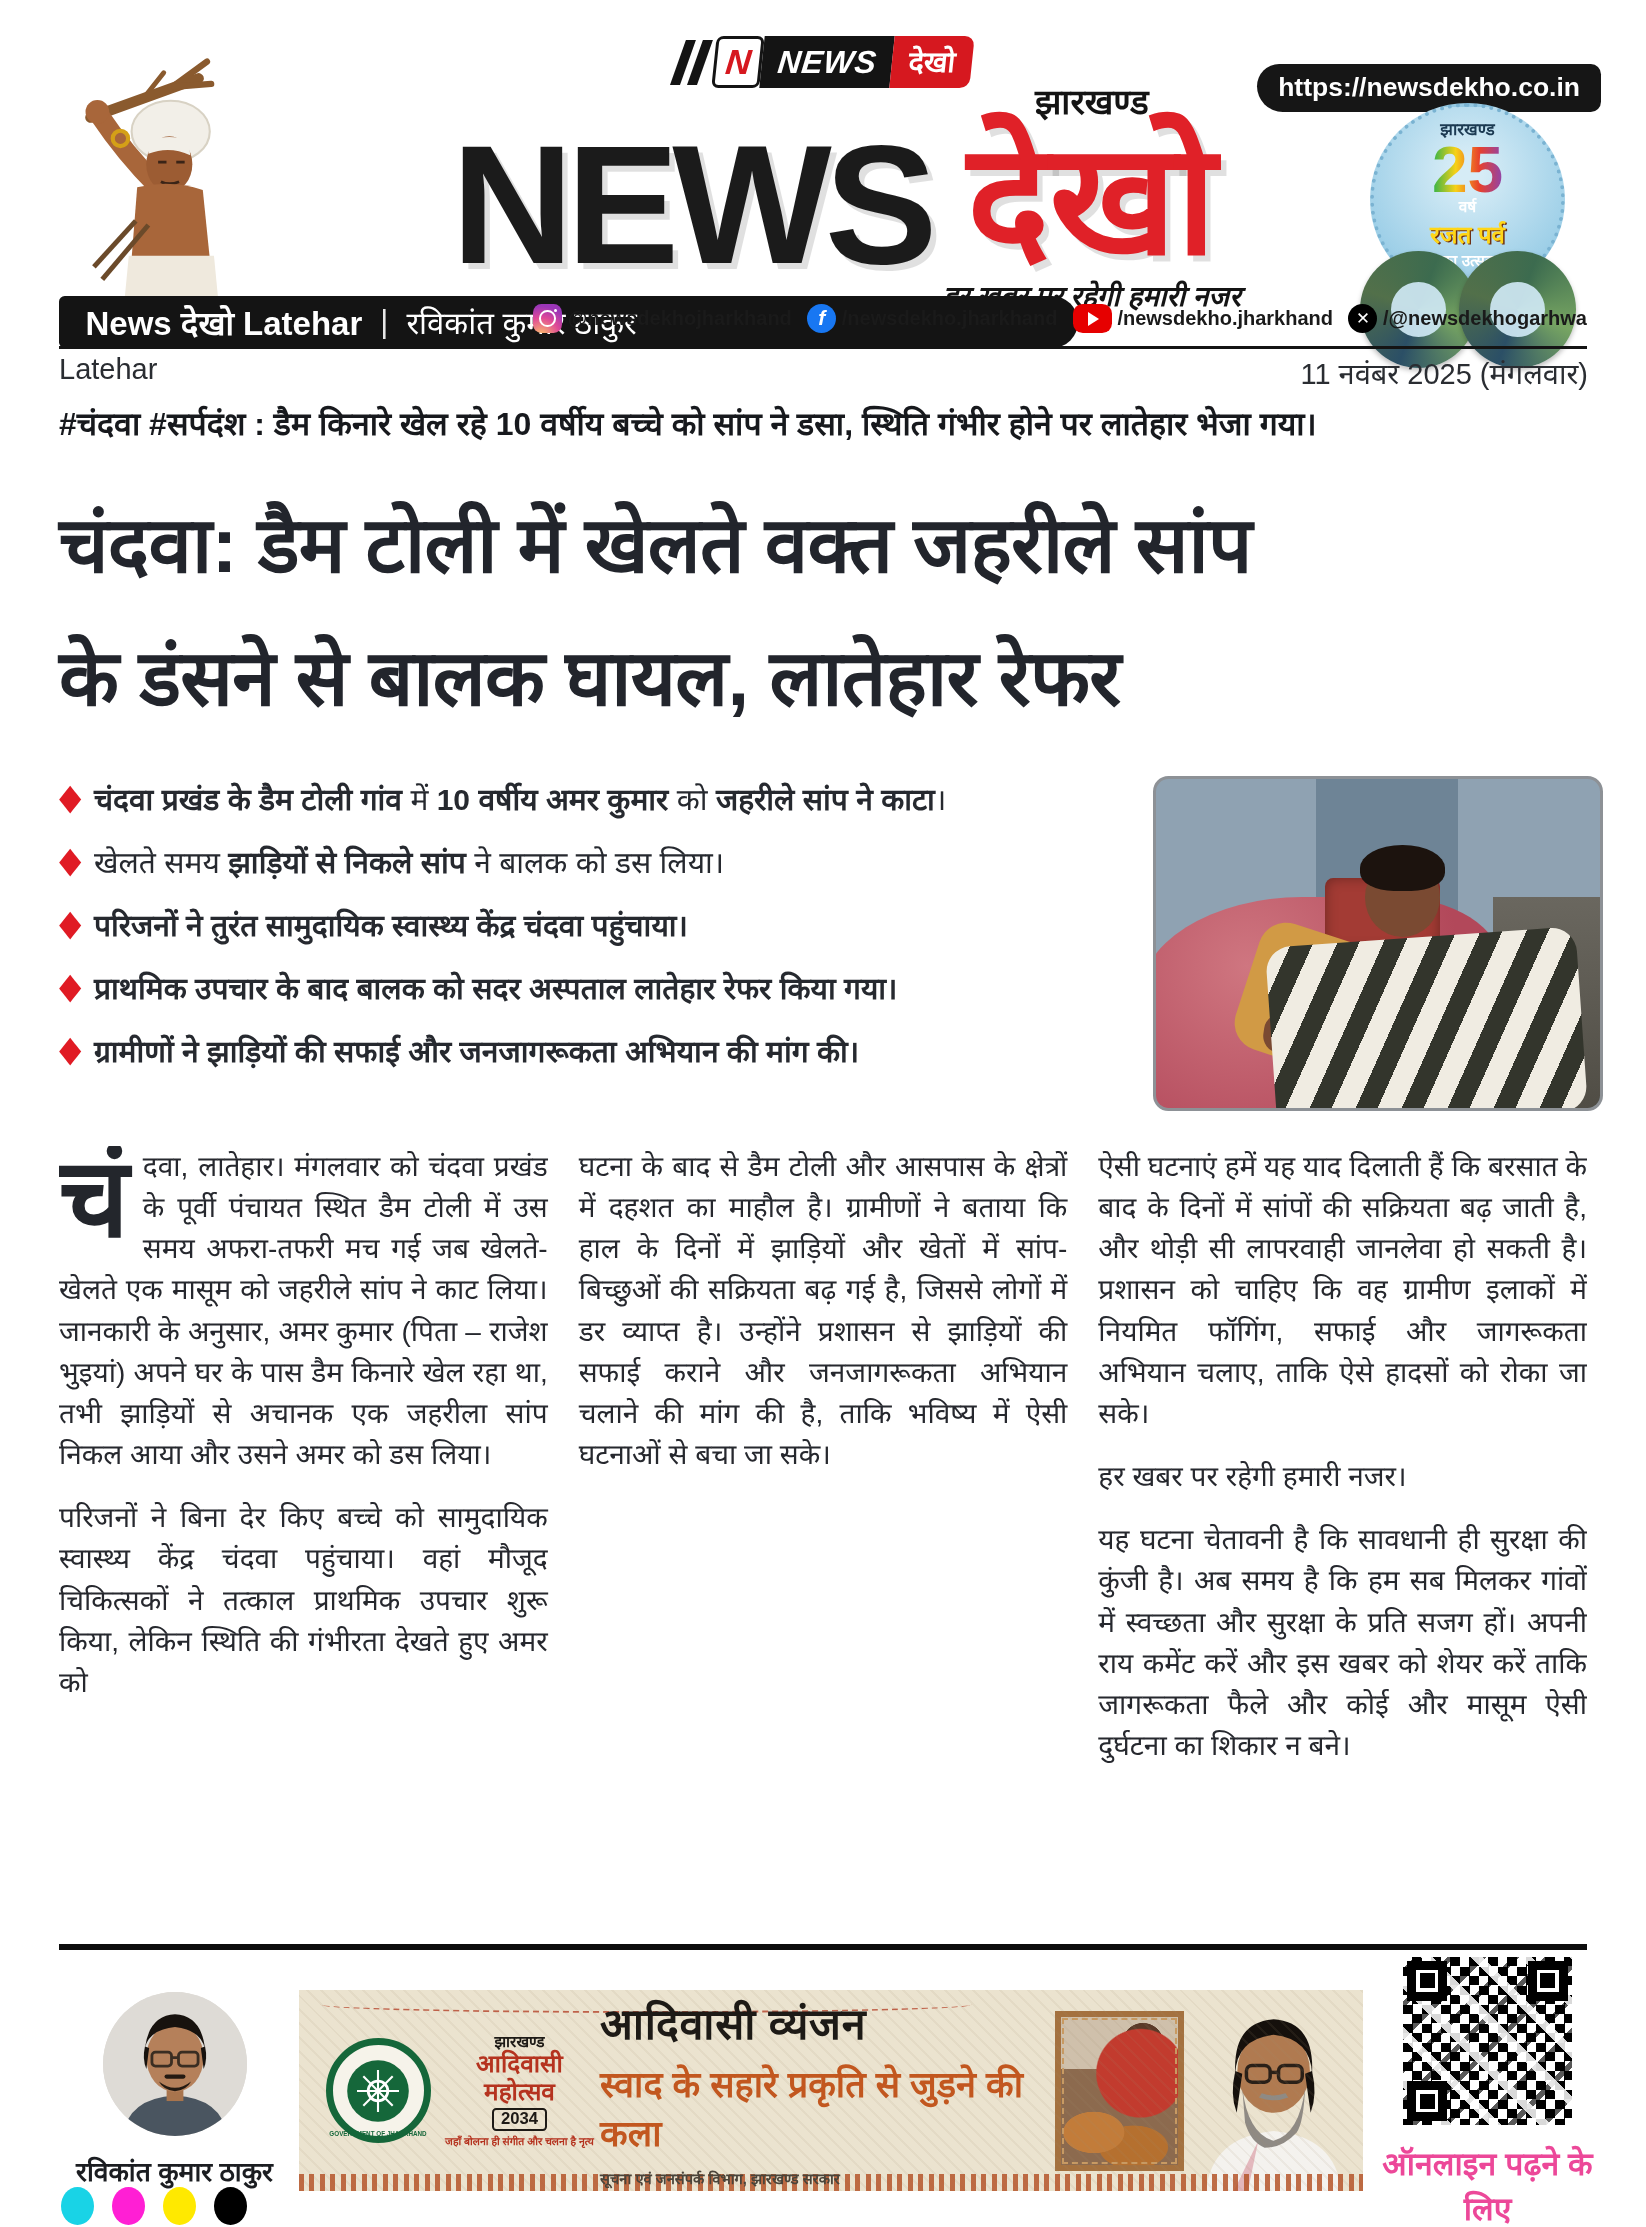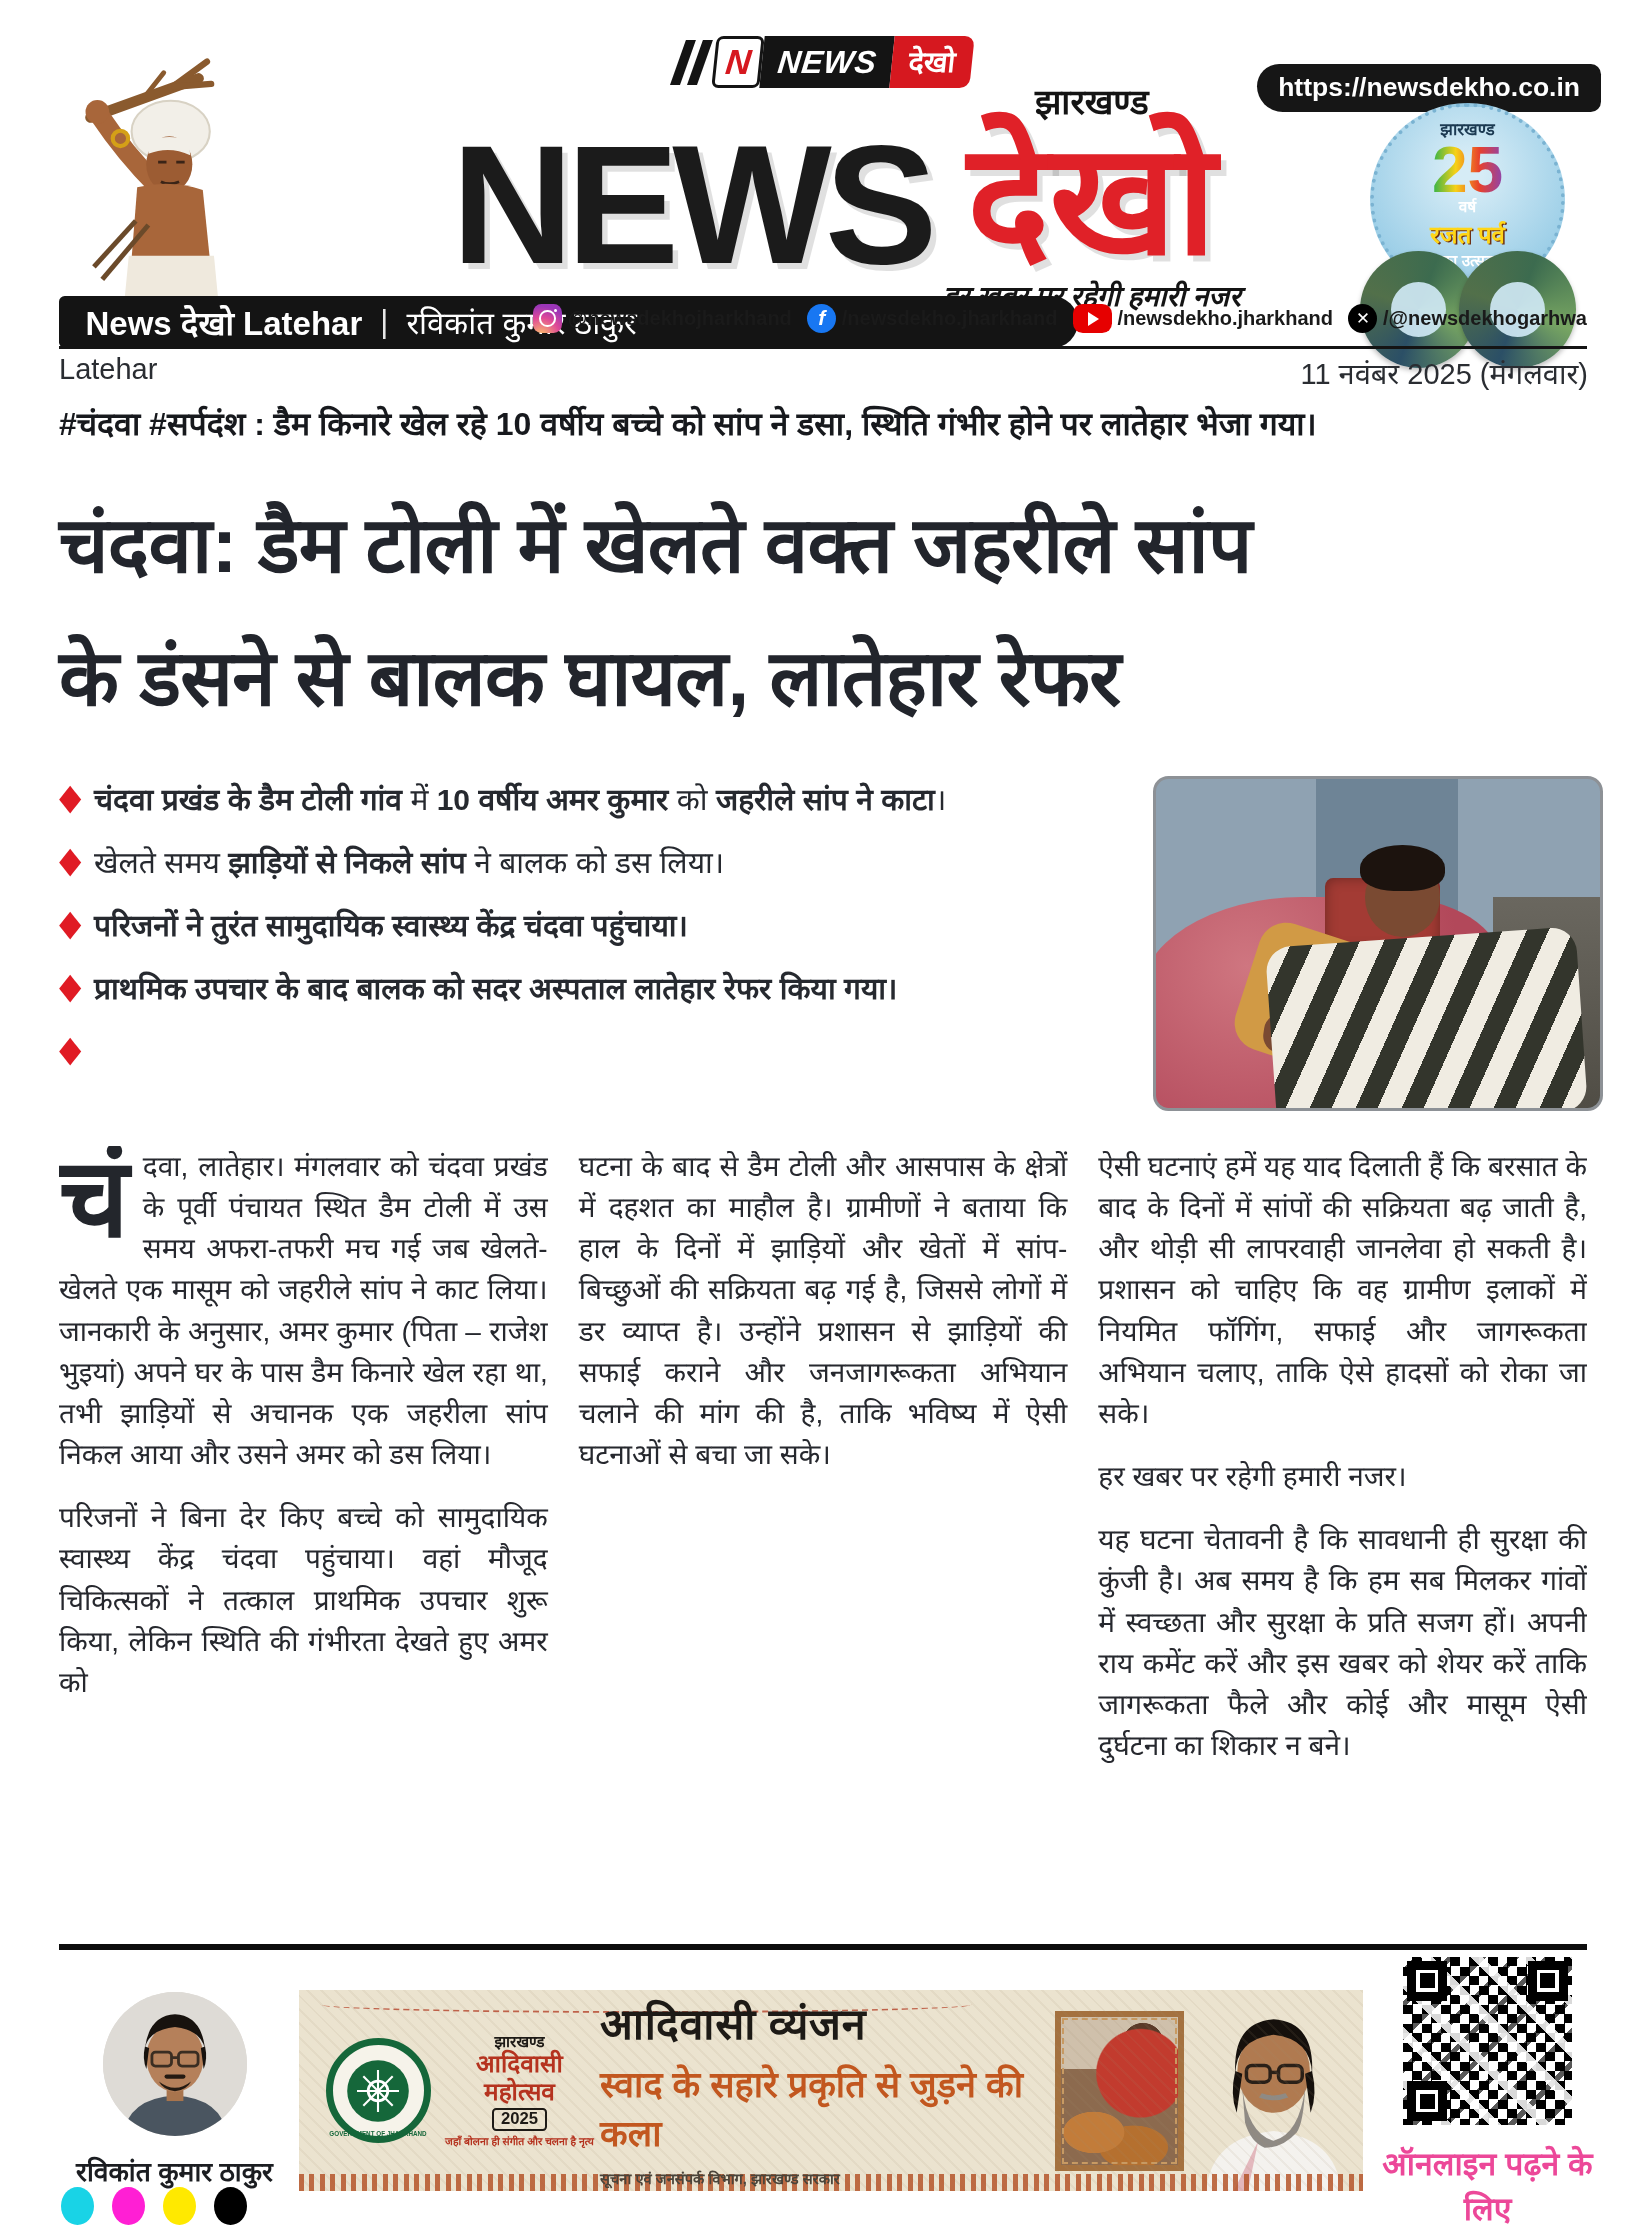--- a/index.html
+++ b/index.html
@@ -281,20 +281,21 @@
       <div class="hl-item">
         <span class="hl-diamond">◆</span>
         <span><b>परिजनों ने तुरंत सामुदायिक स्वास्थ्य केंद्र चंदवा पहुंचाया।</b></span>
       </div>
       <div class="hl-item">
         <span class="hl-diamond">◆</span>
         <span><b>प्राथमिक उपचार के बाद बालक को सदर अस्पताल लातेहार रेफर किया गया।</b></span>
       </div>
       <div class="hl-item">
         <span class="hl-diamond">◆</span>
+        <span><b>ग्रामीणों ने झाड़ियों की सफाई और जनजागरूकता अभियान की मांग की।</b></span>
       </div>
     </div>
 
   <div class="photo">
     <div class="ph-panel"></div>
     <div class="ph-floor"></div>
     <div class="ph-blanket-pink"></div>
     <div class="ph-pillow"></div>
     <div class="ph-shirt"></div>
     <div class="ph-arm"></div>
@@ -353,21 +354,21 @@
           <line x1="29" y1="29" x2="71" y2="71"></line>
             <line x1="71" y1="29" x2="29" y2="71"></line>
         </g>
       </svg>
       <span class="seal-caption">GOVERNMENT OF JHARKHAND</span>
     </div>
     <div class="fest">
       <div class="fest-state">झारखण्ड</div>
       <div class="fest-l1">आदिवासी</div>
       <div class="fest-l2">महोत्सव</div>
-      <div><span class="fest-year">2025</span></div>
+      <div><span class="fest-year">2034</span></div>
       <div class="fest-motto">जहाँ बोलना ही संगीत और चलना है नृत्य</div>
     </div>
     <div class="banner-main">
       <div class="banner-title">आदिवासी व्यंजन</div>
       <div class="banner-subtitle">स्वाद के सहारे प्रकृति से जुड़ने की कला</div>
       <div class="banner-credit">सूचना एवं जनसंपर्क विभाग, झारखण्ड सरकार</div>
     </div>
     <div class="banner-frame"></div>
     <div class="cm-figure">
       <svg viewBox="0 0 235 268" width="164" height="187">

